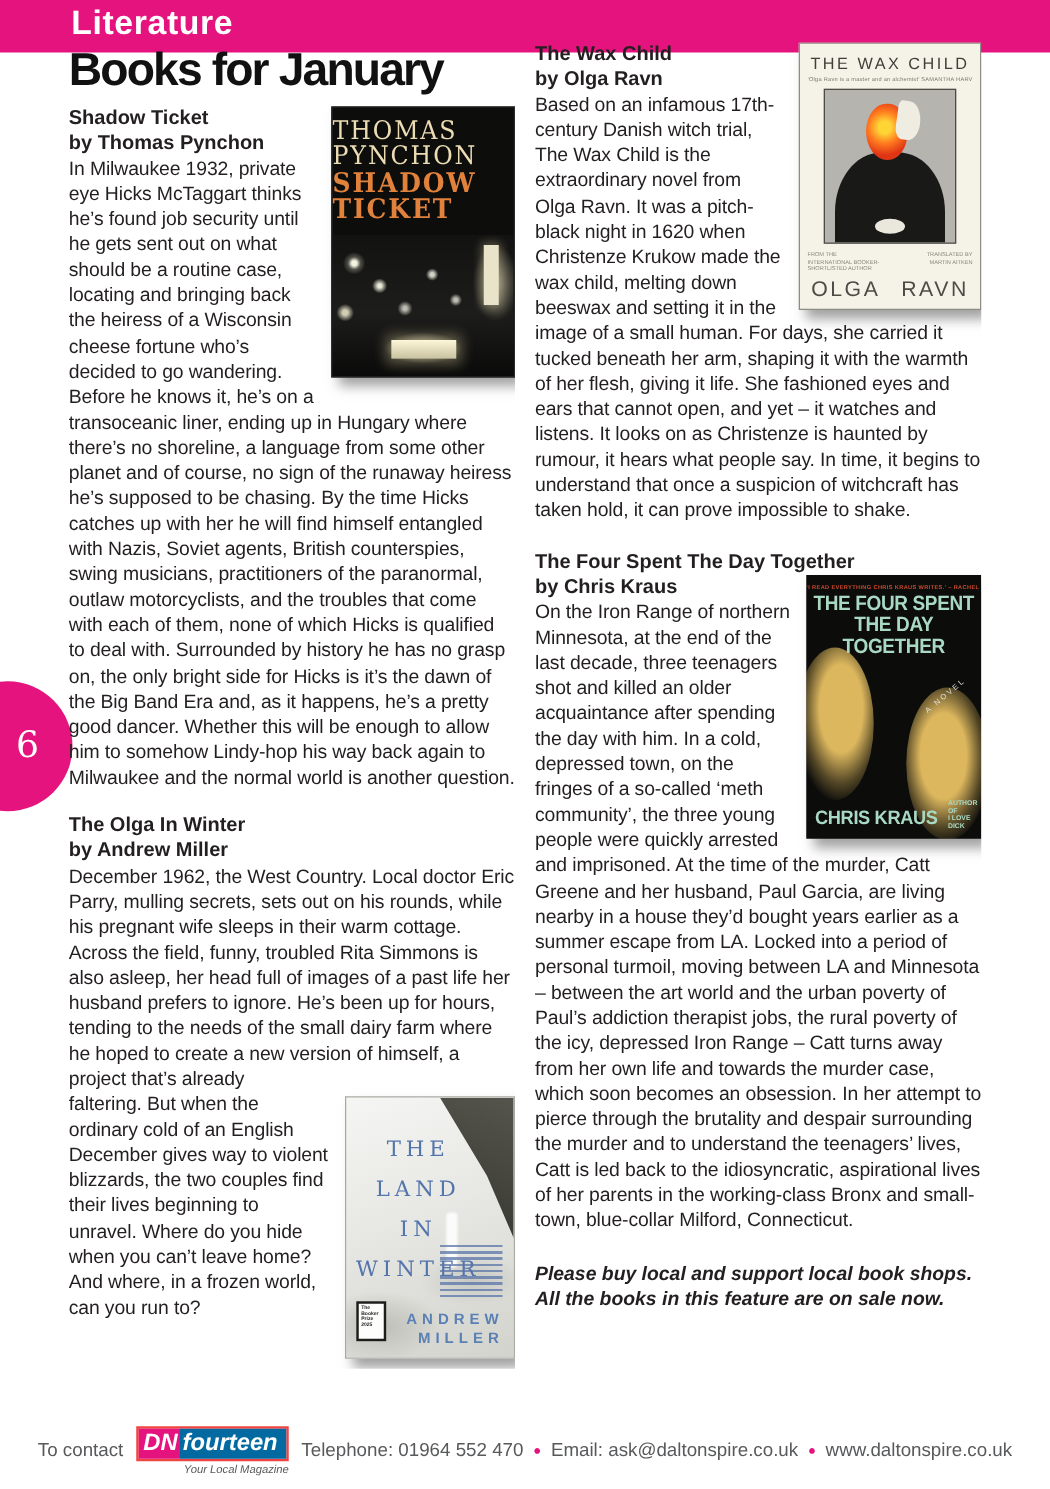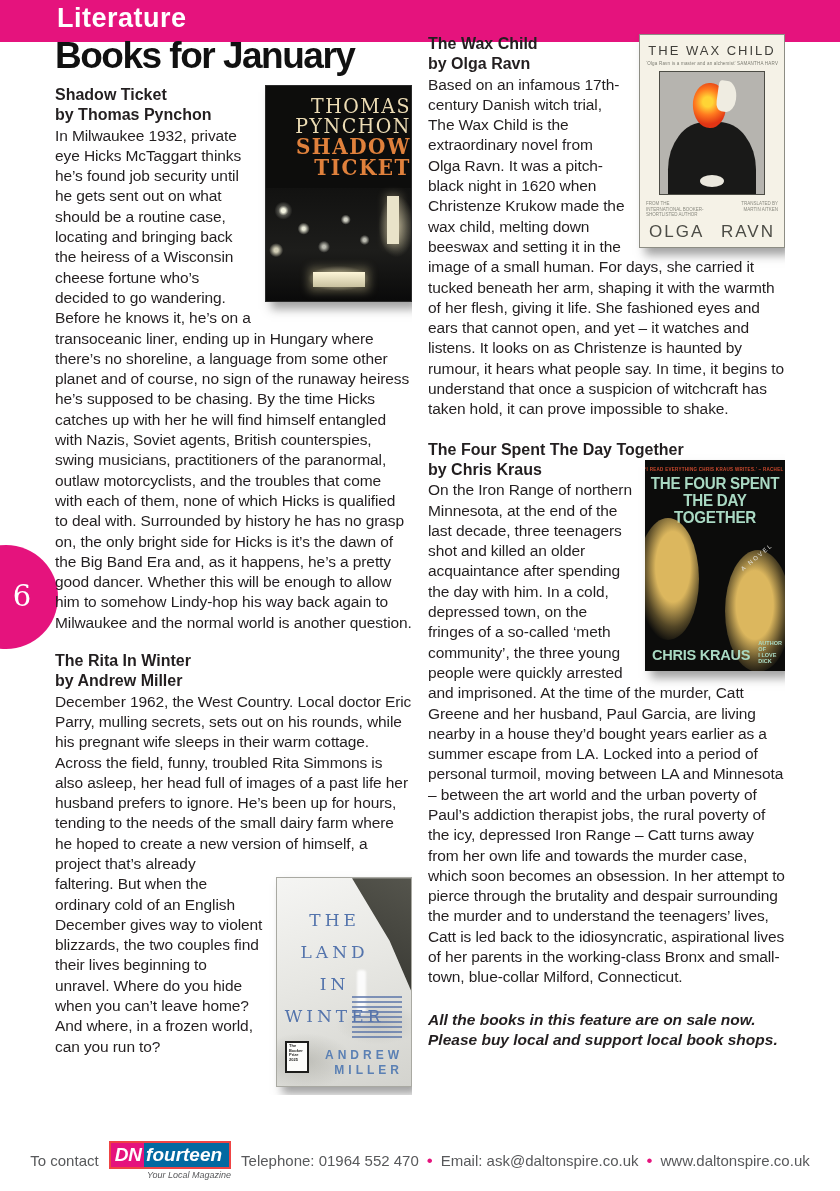--- a/index.html
+++ b/index.html
@@ -27,21 +27,21 @@
   .wrap2{overflow:visible;}
   .note{margin:22px 0 0;font-style:italic;font-weight:bold;}
   .note-line{display:block;font-size:15.5px;line-height:20.3px;}
 
   
   .cover{position:relative;overflow:hidden;box-shadow:6px 7px 9px rgba(70,70,70,.5);}
   .float-r{float:right;margin:0 0 8px 12px;}
 
   
   .cov-shadow{width:145px;height:215px;background:#0d0d0c;border:1px solid #2a2a2a;}
-  .st-author,.st-title{text-align:right;font-family:"DejaVu Serif",serif;}
+  .st-author,.st-title{text-align:left;font-family:"DejaVu Serif",serif;}
   .st-author{margin-top:9px;color:#ecdcb4;font-size:19px;line-height:20px;letter-spacing:1.5px;}
   .st-title{margin-top:1px;color:#e0813c;font-size:20px;line-height:21px;letter-spacing:1.5px;font-weight:bold;}
   .st-author span,.st-title span{display:block;transform:scaleY(1.08);}
   .st-photo{position:absolute;left:0;bottom:0;width:100%;height:113px;
     background:
       radial-gradient(circle at 12% 20%, rgba(255,255,235,.95) 0 2px, rgba(255,255,235,.25) 5px, transparent 9px),
       radial-gradient(circle at 26% 36%, rgba(255,255,235,.9) 0 1.5px, transparent 6px),
       radial-gradient(circle at 7% 55%, rgba(255,250,220,.8) 0 2px, transparent 7px),
       radial-gradient(circle at 40% 52%, rgba(255,255,240,.7) 0 1.5px, transparent 6px),
       radial-gradient(circle at 55% 28%, rgba(255,255,240,.8) 0 1.5px, transparent 5px),
@@ -159,21 +159,21 @@
         </div>
         <h3 style="margin:0">
           <span class="h-line">Shadow Ticket</span>
           <span class="h-line">by Thomas Pynchon</span>
         </h3>
         <p>In Milwaukee 1932, private eye Hicks McTaggart thinks he’s found job security until he gets sent out on what should be a routine case, locating and bringing back the heiress of a Wisconsin cheese fortune who’s decided to go wandering. Before he knows it, he’s on a transoceanic liner, ending up in Hungary where there’s no shoreline, a language from some other planet and of course, no sign of the runaway heiress he’s supposed to be chasing. By the time Hicks catches up with her he will find himself entangled with Nazis, Soviet agents, British counterspies, swing musicians, practitioners of the paranormal, outlaw motorcyclists, and the troubles that come with each of them, none of which Hicks is qualified to deal with. Surrounded by history he has no grasp on, the only bright side for Hicks is it’s the dawn of the Big Band Era and, as it happens, he’s a pretty good dancer. Whether this will be enough to allow him to somehow Lindy-hop his way back again to Milwaukee and the normal world is another question.</p>
       </section>
 
       <section class="review sec2">
         <h3 style="margin:0">
-          <span class="h-line">The Rita In Winter</span>
+          <span class="h-line">The Olga In Winter</span>
           <span class="h-line">by Andrew Miller</span>
         </h3>
         <p>December 1962, the West Country. Local doctor Eric Parry, mulling secrets, sets out on his rounds, while his pregnant wife sleeps in their warm cottage. Across the field, funny, troubled Rita Simmons is also asleep, her head full of images of a past life her husband prefers to ignore. He’s been up for hours, tending to the needs of the small dairy farm where he hoped to create a new version of himself, a project that’s already</p>
         <div class="wrap2">
           <div class="cover cov-land float-r" style="margin-top:3px">
             <div class="lw-hedge"></div>
             <div class="lw-streak"></div>
             <div class="lw-title">
               <span>THE</span>
               <span>LAND</span>
@@ -242,22 +242,22 @@
               <span>AUTHOR OF</span>
               <span>I LOVE DICK</span>
             </span>
           </div>
         </div>
         <span class="h-line">by Chris Kraus</span>
         <p>On the Iron Range of northern Minnesota, at the end of the last decade, three teenagers shot and killed an older acquaintance after spending the day with him. In a cold, depressed town, on the fringes of a so-called ‘meth community’, the three young people were quickly arrested and imprisoned. At the time of the murder, Catt Greene and her husband, Paul Garcia, are living nearby in a house they’d bought years earlier as a summer escape from LA. Locked into a period of personal turmoil, moving between LA and Minnesota – between the art world and the urban poverty of Paul’s addiction therapist jobs, the rural poverty of the icy, depressed Iron Range – Catt turns away from her own life and towards the murder case, which soon becomes an obsession. In her attempt to pierce through the brutality and despair surrounding the murder and to understand the teenagers’ lives, Catt is led back to the idiosyncratic, aspirational lives of her parents in the working-class Bronx and small-town, blue-collar Milford, Connecticut.</p>
       </section>
 
       <p class="note">
+        <span class="note-line">Please buy local and support local book shops.</span>
         <span class="note-line">All the books in this feature are on sale now.</span>
-        <span class="note-line">Please buy local and support local book shops.</span>
       </p>
     </div>
   </div>
 
   <div class="footer">
     <span>To contact</span>
     <span class="logo">
       <span class="logo-boxes">
         <span class="logo-dn">DN</span>
           <span class="logo-fourteen">fourteen</span>

